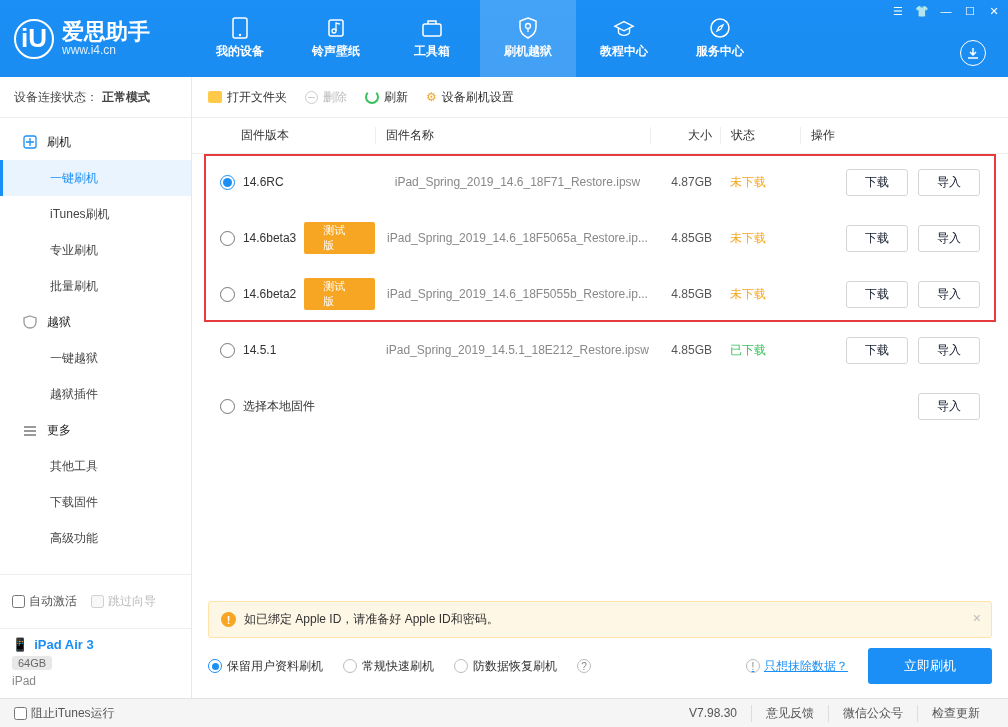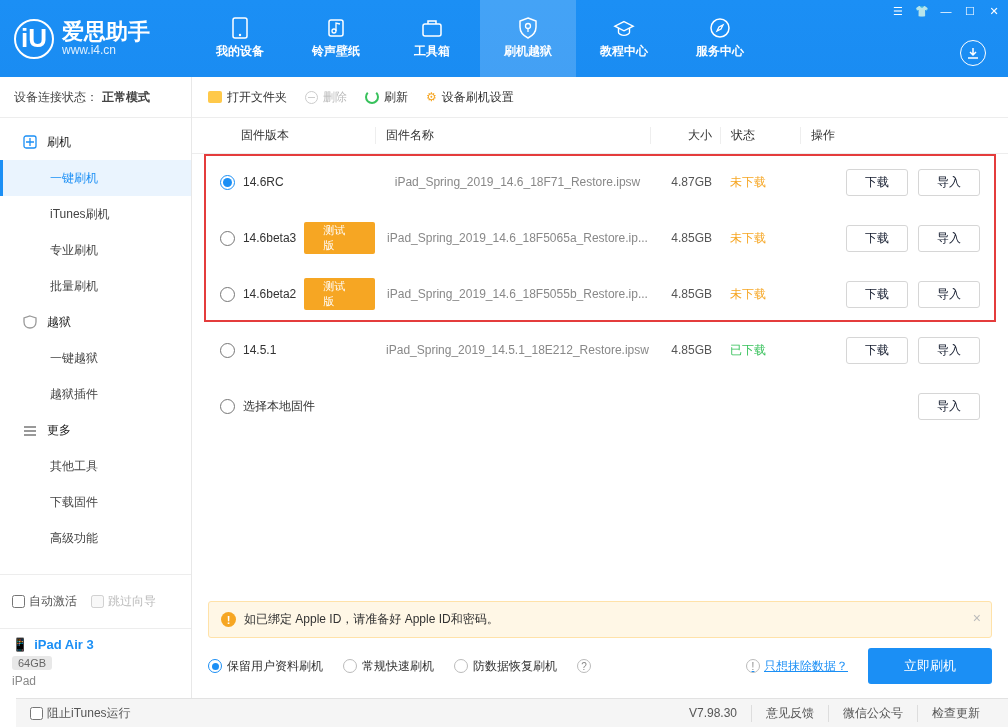--- a/index.html
+++ b/index.html
@@ -83,21 +83,21 @@
 .flash-bar { margin: 10px 16px 14px; display: flex; align-items: center; gap: 20px; }
 .opt { display: flex; align-items: center; gap: 5px; cursor: pointer; }
 .opt .r { width: 14px; height: 14px; border: 1.5px solid #bbb; border-radius: 50%; display: inline-flex; align-items: center; justify-content: center; }
 .opt.sel .r { border-color: #1b8ff5; }
 .opt.sel .r::after { content: ""; width: 7px; height: 7px; background: #1b8ff5; border-radius: 50%; }
 .help { width: 14px; height: 14px; border: 1px solid #bbb; border-radius: 50%; display: inline-flex; align-items: center; justify-content: center; color: #888; font-size: 10px; }
 .erase-link { margin-left: auto; display: flex; align-items: center; gap: 4px; color: #1b8ff5; text-decoration: underline; cursor: pointer; }
 .primary-btn { background: #1b8ff5; color: #fff; border: none; padding: 9px 36px; border-radius: 3px; font-size: 13px; cursor: pointer; }
 
 
-.statusbar { position: absolute; bottom: 0; left: 16px; right: 0; height: 29px; background: #f5f5f5; border-top: 1px solid #e2e2e2; display: flex; align-items: center; padding: 0 14px; }
+.statusbar { position: absolute; bottom: 0; left: 0; right: 0; height: 29px; background: #f5f5f5; border-top: 1px solid #e2e2e2; display: flex; align-items: center; padding: 0 14px; }
 .statusbar .left { display: flex; align-items: center; gap: 6px; }
 .statusbar .right { margin-left: auto; display: flex; align-items: center; gap: 0; color: #555; }
 .statusbar .right span { padding: 0 14px; border-left: 1px solid #ddd; cursor: pointer; }
 .statusbar .right span:first-child { border-left: none; }
 
 svg { display: block; }
 </style>
 </head>
 <body>
 

